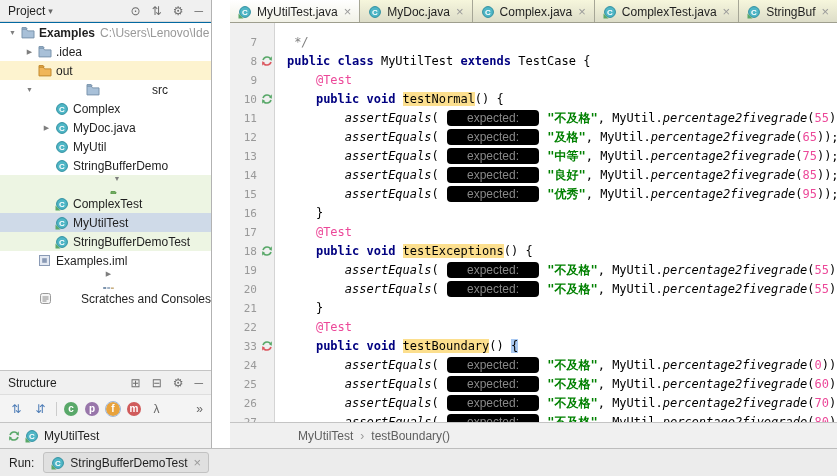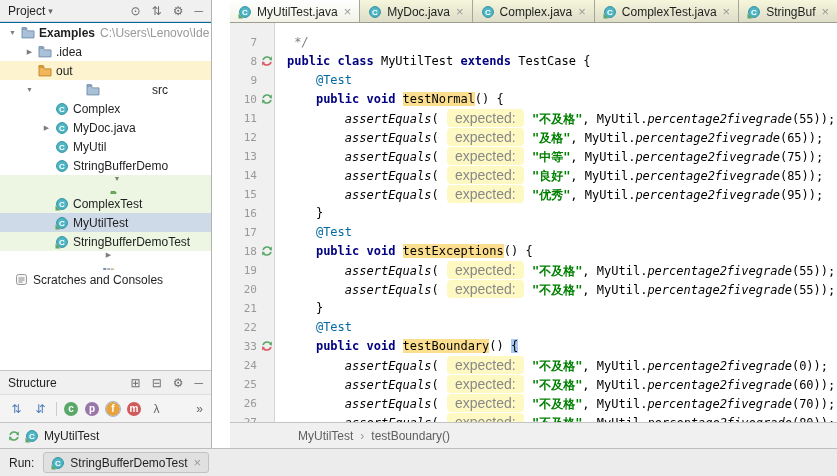--- a/index.html
+++ b/index.html
@@ -44,27 +44,27 @@
 
   .code-wrap{position:absolute;left:230px;top:23px;width:607px;height:399px;background:#fff;overflow:hidden}
   .gutter-bg{position:absolute;left:0;top:0;bottom:0;width:45px;background:#f0f0f0;border-right:1px solid #d4d4d4}
   .code-lines{position:absolute;left:0;top:10px;right:0}
   .code-line{position:relative;height:19px}
   .ln{position:absolute;left:0;top:0;width:27px;text-align:right;font-family:"DejaVu Sans Mono",monospace;font-size:11px;line-height:19px;color:#999}
   .gic{position:absolute;left:31px;top:3px;width:12px;height:12px}
   .code-text{position:absolute;left:57px;top:0;white-space:pre;font-family:"DejaVu Sans Mono",monospace;font-size:12px;line-height:19px;color:#000}
   .tk-kw{color:#000080;font-weight:bold}
   .tk-cmt{color:#808080;font-style:italic}
-  .tk-ann{color:#0369a1}
+  .tk-ann{color:#ec4899}
   .tk-str{color:#008000;font-weight:bold}
-  .tk-num{color:#000000}
+  .tk-num{color:#ec4899}
   .tk-it{font-style:italic}
   .tk-mh{background:#fcdf8e}
   .tk-bh{background:#a9c9f2}
-  .tk-hint{background:#fef9c3;color:#888;border-radius:4px;padding:1px 8px;font-family:"Liberation Sans",sans-serif;font-size:14px;margin:0 1px}
+  .tk-hint{background:#000000;color:#888;border-radius:4px;padding:1px 20px;font-family:"Liberation Sans",sans-serif;font-size:12px;margin:0 1px}
 
   .breadcrumb{position:absolute;left:230px;top:422px;width:607px;height:26px;background:#f0f0f0;border-top:1px solid #c4c4c4;display:flex;align-items:center;gap:7px;padding-left:68px;color:#5f5f5f}
   .bc-sep{color:#999}
 
   .runbar{position:absolute;left:0;top:448px;width:837px;height:28px;background:#ececec;border-top:1px solid #bdbdbd;display:flex;align-items:center;gap:9px;padding:0 9px}
   .run-tab{display:flex;align-items:center;gap:5px;background:#e0e0e0;border:1px solid #c2c2c2;border-radius:3px;height:21px;padding:0 7px}
 </style>
 </head>
 <body>
 
@@ -199,32 +199,42 @@
           <span class="tree-arrow"></span>
           <span class="tree-icon">
             <svg width="14" height="14" viewBox="0 0 14 14">
               <circle cx="7" cy="7" r="5.4" fill="#4fb6c6" stroke="#2e8fa0"></circle>
               <text x="7" y="10" font-size="8" font-weight="bold" text-anchor="middle" fill="#fff" font-family="Liberation Sans,sans-serif">C</text>
               <polygon points="0.5,13.5 0.5,8.5 5.5,13.5" fill="#59a869"></polygon>
             </svg>
           </span>
           <span class="tree-label">StringBufferDemoTest</span>
         </div>
+        <div class="tree-row" style="padding-left: 23px;">
+          <span class="tree-arrow"></span>
+          <span class="tree-icon">
+            <svg width="13" height="13" viewBox="0 0 13 13">
+              <rect x="1.5" y="1.5" width="10" height="10" fill="#e4e9f2" stroke="#8a9ab5"></rect>
+              <rect x="4.2" y="4.2" width="4.6" height="4.6" fill="#8a9ab5"></rect>
+            </svg>
+          </span>
+          <span class="tree-label">Examples.iml</span>
+        </div>
         <div class="tree-row" style="padding-left: 6px; flex-direction: column;">
           <span class="tree-arrow">▶</span>
           <span class="tree-icon">
             <svg width="13" height="13" viewBox="0 0 13 13">
               <rect x="1.2" y="2" width="3" height="9.5" fill="#7d94ad"></rect>
               <rect x="5.2" y="2" width="3" height="9.5" fill="#a3b4c7"></rect>
               <rect x="9" y="2.4" width="2.8" height="9.1" fill="#c9b083"></rect>
             </svg>
           </span>
           <span class="tree-label">External Libraries</span>
         </div>
-        <div class="tree-row" style="padding-left: 0;">
+        <div class="tree-row" style="padding-left: 0; justify-content: space-between;">
           <span class="tree-arrow"></span>
           <span class="tree-icon">
             <svg width="13" height="13" viewBox="0 0 13 13">
               <rect x="1.5" y="1.5" width="10" height="10" rx="2" fill="#f5f5f5" stroke="#9a9a9a"></rect>
               <path d="M3.5,5 h6 M3.5,7 h6 M3.5,9 h4" stroke="#8a8a8a" fill="none"></path>
             </svg>
           </span>
           <span class="tree-label">Scratches and Consoles</span>
         </div>
       </div>

